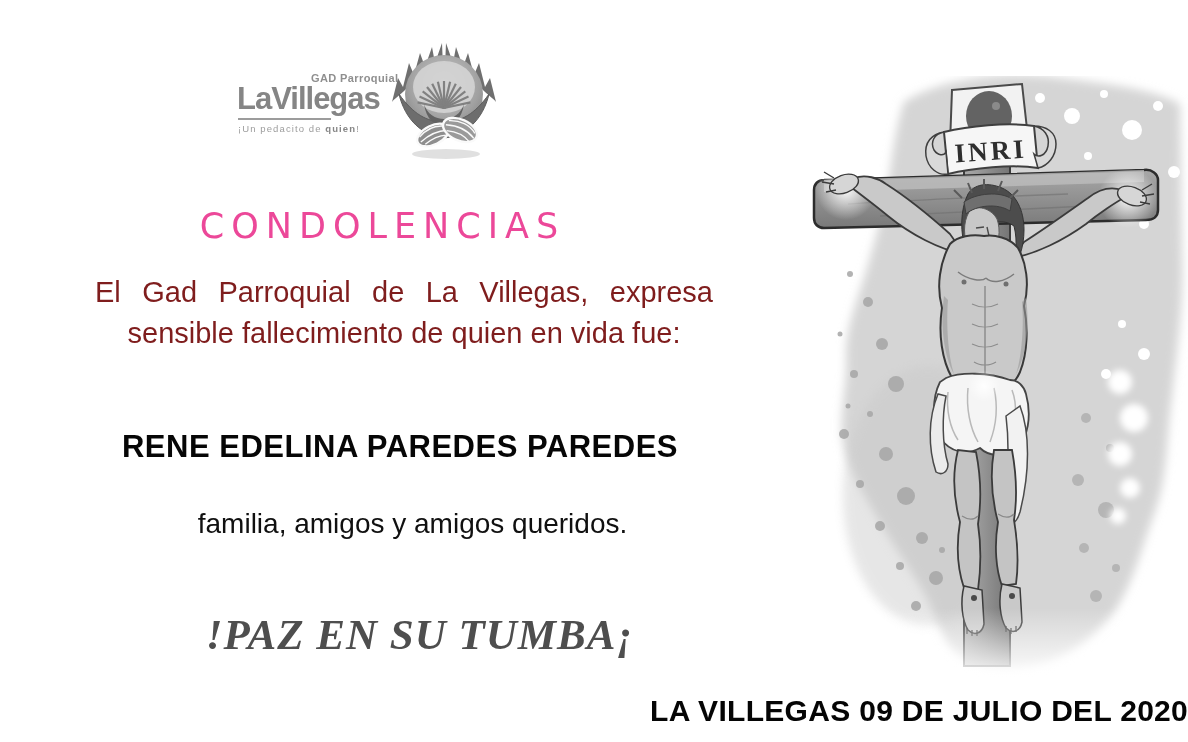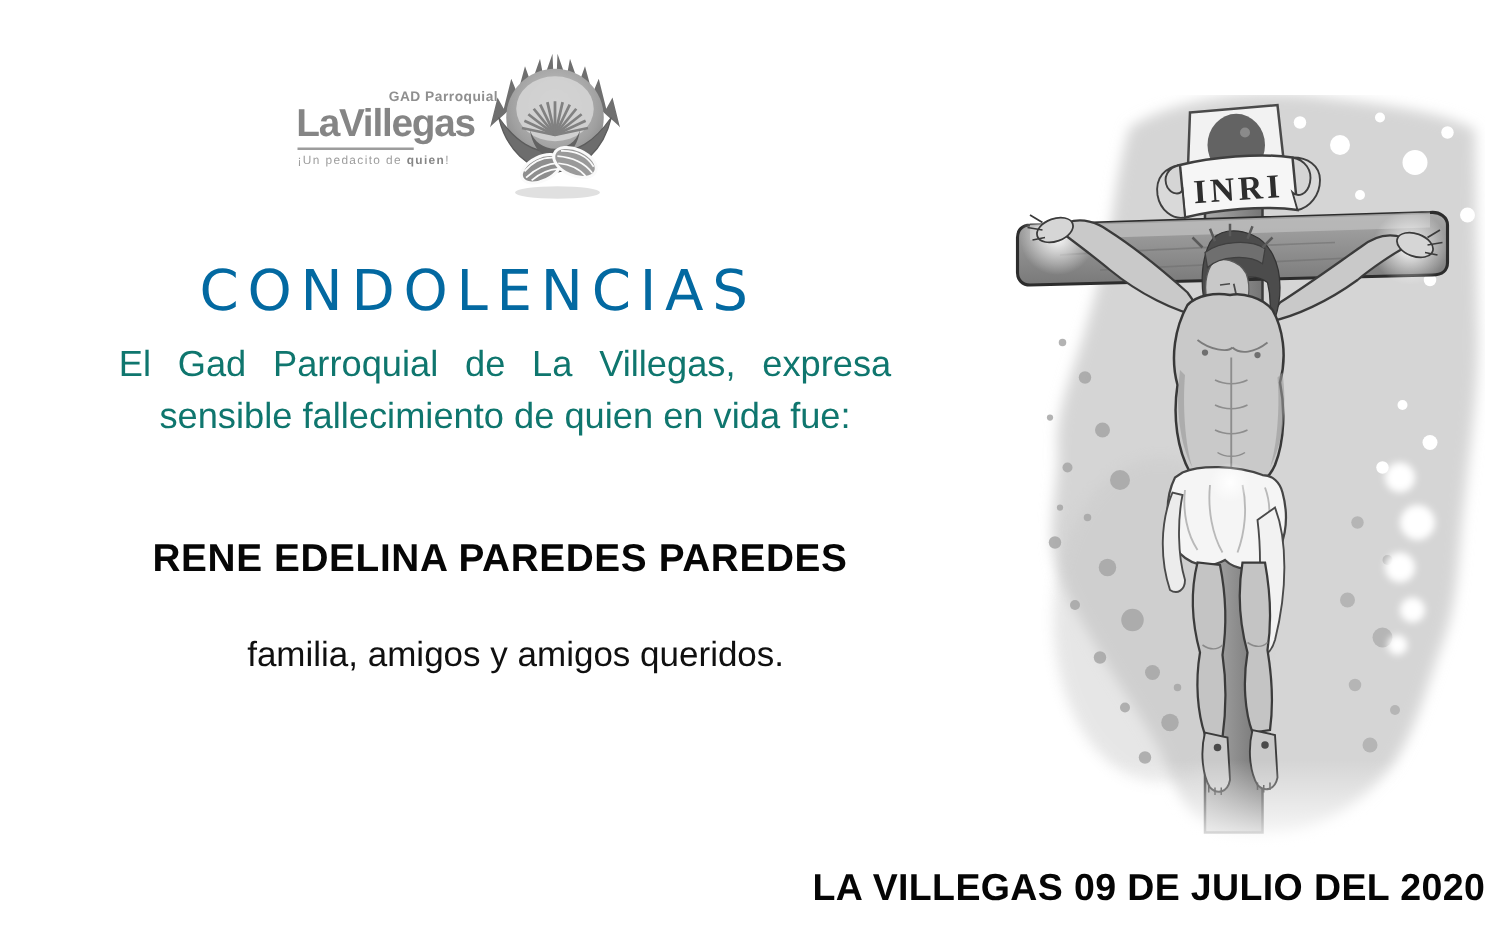--- a/index.html
+++ b/index.html
@@ -17,23 +17,23 @@
   .logo-brand{position:absolute;left:0;top:9px;font-size:31px;font-weight:bold;
     letter-spacing:-1px;color:#858585;white-space:nowrap;}
   .logo-rule{position:absolute;left:1px;top:46px;width:93px;height:2px;background:#9c9c9c;}
   .logo-tagline{position:absolute;left:1px;top:51px;font-size:9.5px;letter-spacing:1.1px;
     color:#9d9d9d;white-space:nowrap;}
   .logo-tagline .bold{font-weight:bold;color:#868686;}
   .logo-emblem{position:absolute;left:143px;top:0px;}
 
   
   .title{position:absolute;left:0;top:206px;width:765px;text-align:center;
-    font-family:"DejaVu Sans",sans-serif;font-size:45px;letter-spacing:7px;color:#0369a1;}
+    font-family:"DejaVu Sans",sans-serif;font-size:35px;letter-spacing:7px;color:#ec4899;}
   .paragraph{position:absolute;left:95px;top:272px;width:618px;font-size:29px;
-    color:#0f766e;line-height:41px;}
+    color:#7f1d1d;line-height:41px;}
   .para-line.justify{text-align:justify;text-align-last:justify;}
   .para-line.center{text-align:center;}
   .deceased{position:absolute;left:0;top:429px;width:800px;text-align:center;
     font-size:31px;font-weight:bold;letter-spacing:.5px;color:#060606;}
   .sympathy{position:absolute;left:40px;top:505px;width:745px;text-align:center;
     font-size:28px;line-height:38px;color:#101010;}
   .farewell{position:absolute;left:40px;top:610px;width:760px;text-align:center;
     font-family:"Liberation Serif",serif;font-style:italic;font-weight:bold;
     font-size:43px;letter-spacing:1px;color:#4e4e4e;}
   .dateline{position:absolute;left:650px;top:694px;width:484px;text-align:right;
@@ -107,20 +107,21 @@
     <div class="para-line justify">El Gad Parroquial de La Villegas, expresa</div>
     <div class="para-line center">sensible fallecimiento de quien en vida fue:</div>
   </div>
 
   <div class="deceased">RENE EDELINA PAREDES PAREDES</div>
 
   <div class="sympathy">
     <div>familia, amigos y amigos queridos.</div>
   </div>
 
+  <div class="farewell">!PAZ EN SU TUMBA¡</div>
 
   <div class="dateline">LA VILLEGAS 09 DE JULIO DEL 2020</div>
 
   <svg class="crucifix" width="400" height="606" viewBox="0 0 400 606">
     <defs>
       <linearGradient id="beamGrad" x1="0" y1="0" x2="0" y2="1">
         <stop offset="0%" stop-color="#a8a8a8"></stop>
           <stop offset="100%" stop-color="#797979"></stop>
       </linearGradient>
       <linearGradient id="postGrad" x1="0" y1="0" x2="1" y2="0">

